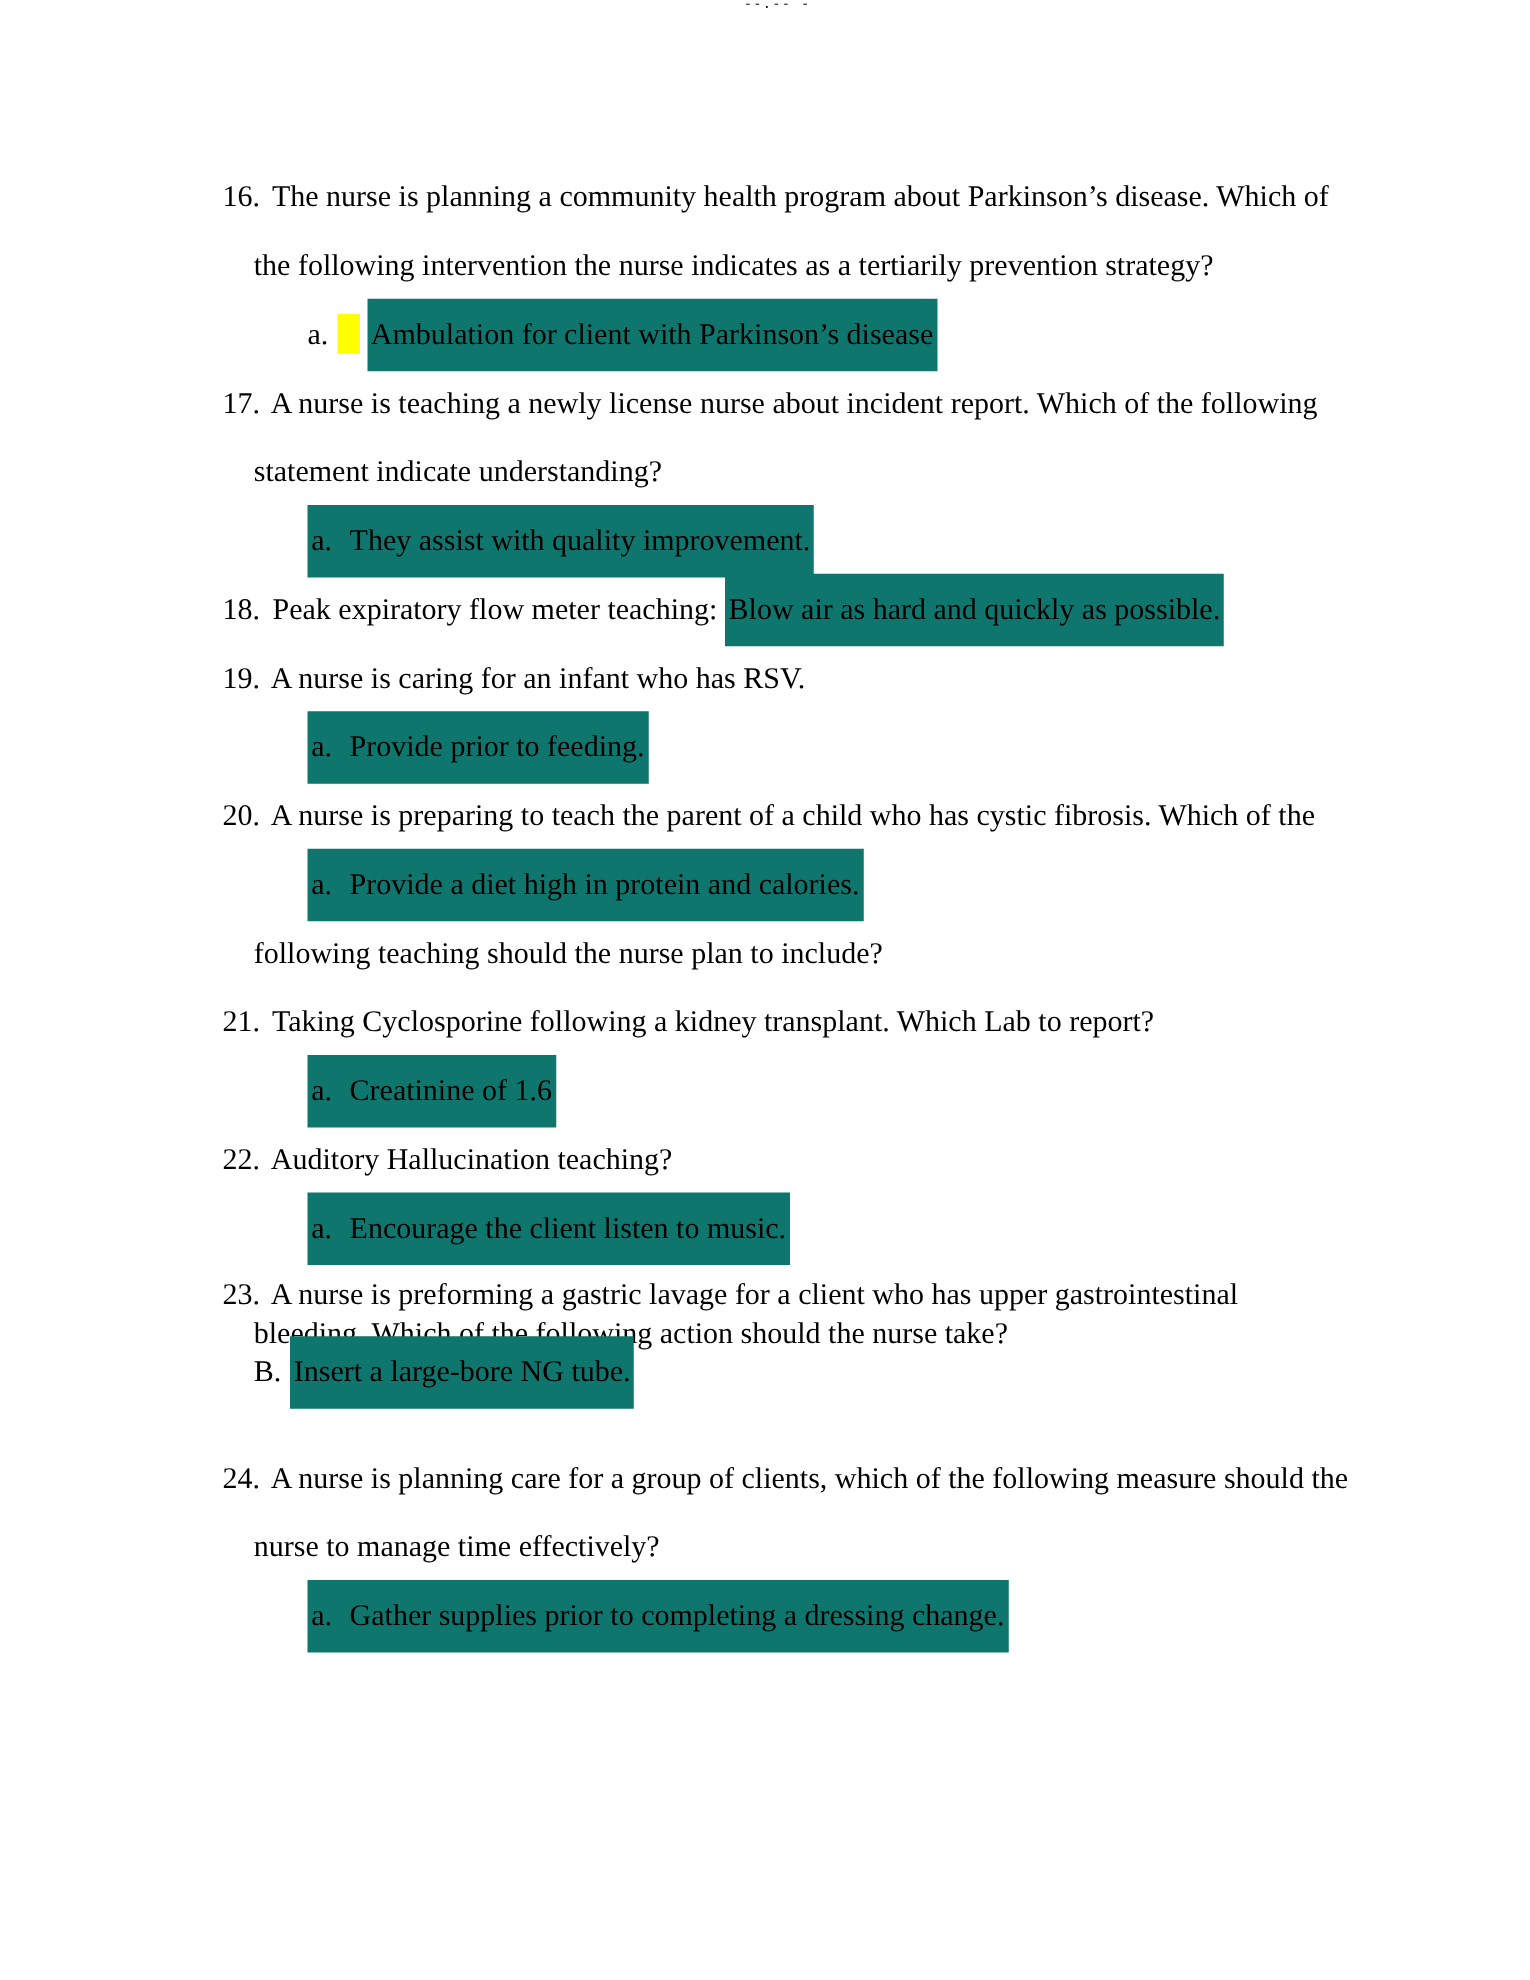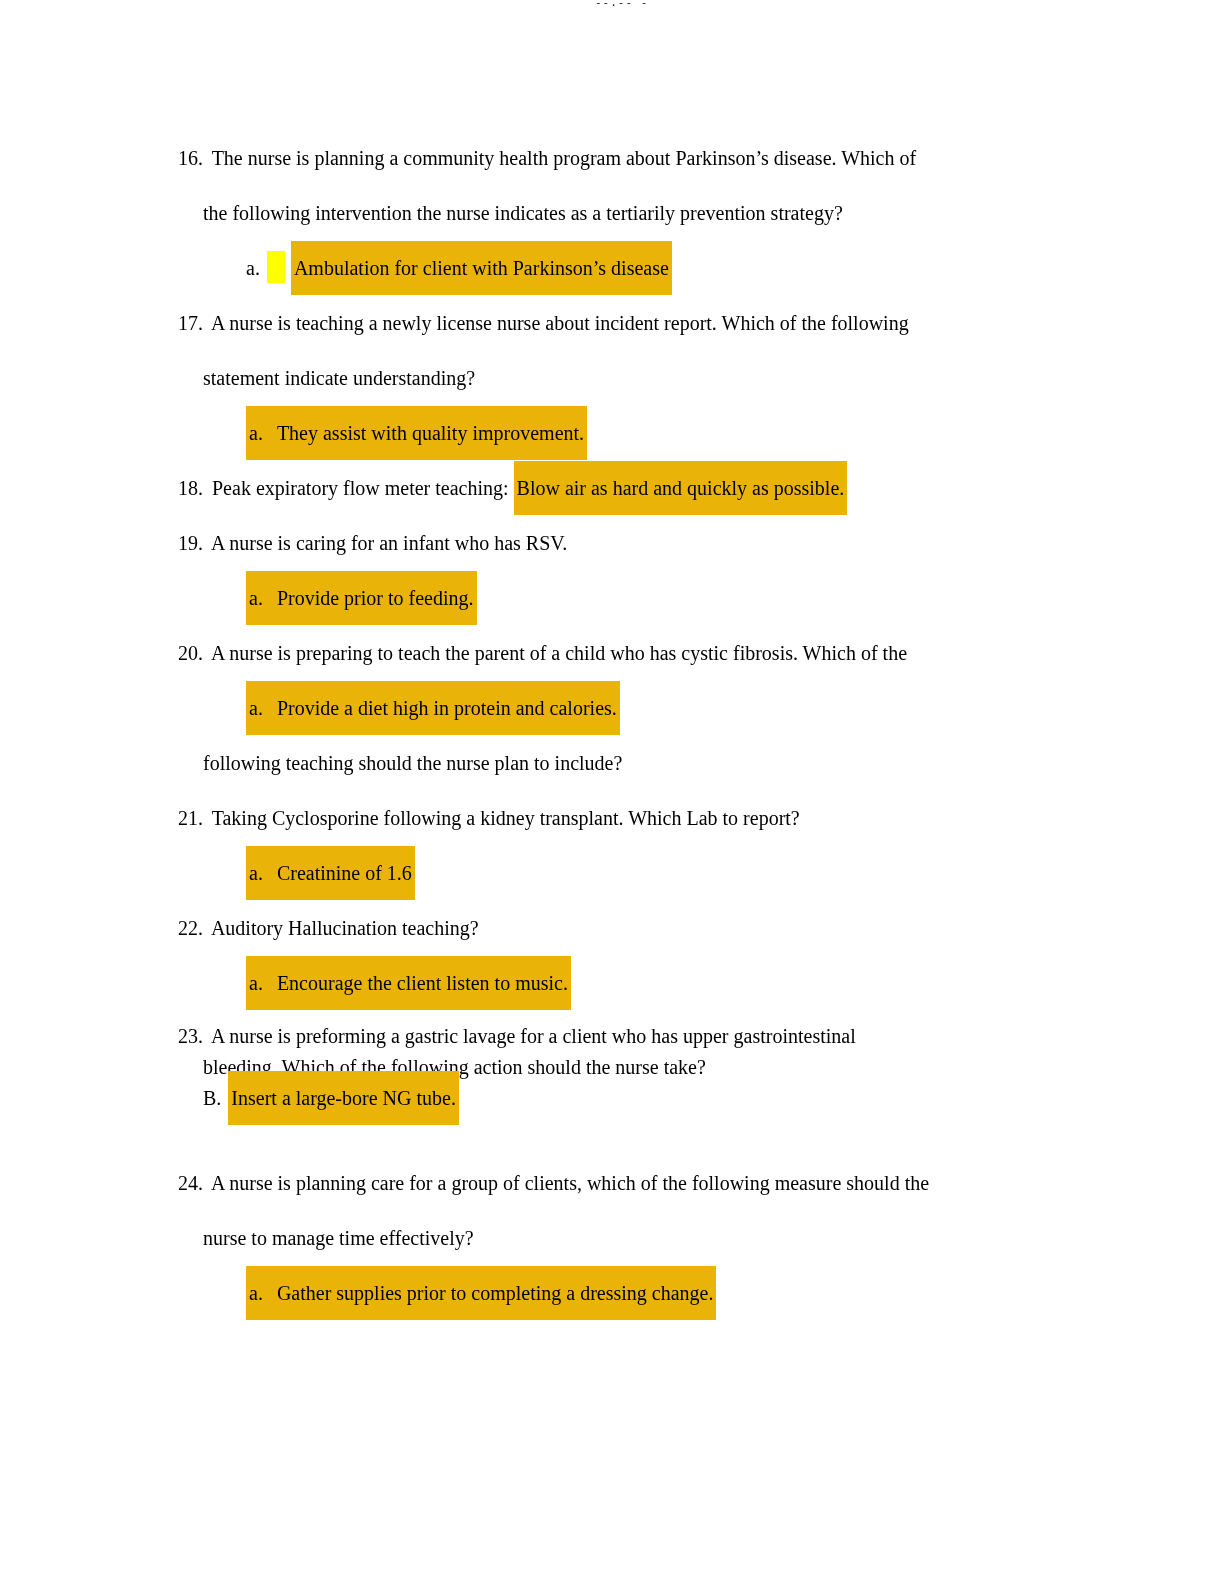--- a/index.html
+++ b/index.html
@@ -21,32 +21,32 @@
     font-family: "DejaVu Sans Mono", monospace;
     color: #111;
   }
   .content {
     position: absolute;
     top: 131px;
     left: 178px;
     width: 980px;
   }
   .line {
-    font-size: 20px;
+    font-size: 24px;
     line-height: 55px;
     white-space: nowrap;
   }
   .line.single { line-height: 31px; }
   .single-block { margin-top: 10px; }
   .cont { margin-left: 25px; }
   .ans.deep { margin-left: 68px; }
   .ans.shallow { margin-left: 25px; }
   .qnum { margin-right: 4px; }
   .hl {
-    background: #eab308;
+    background: #0f766e;
     padding: 16px 3px;
   }
   .ans-label.plain { margin-right: 7px; }
   .label-gap { display: inline-block; width: 14px; }
   .hl-block {
     display: inline-block;
     width: 18px;
     height: 32px;
     background: #ffff00;
     vertical-align: -8px;

